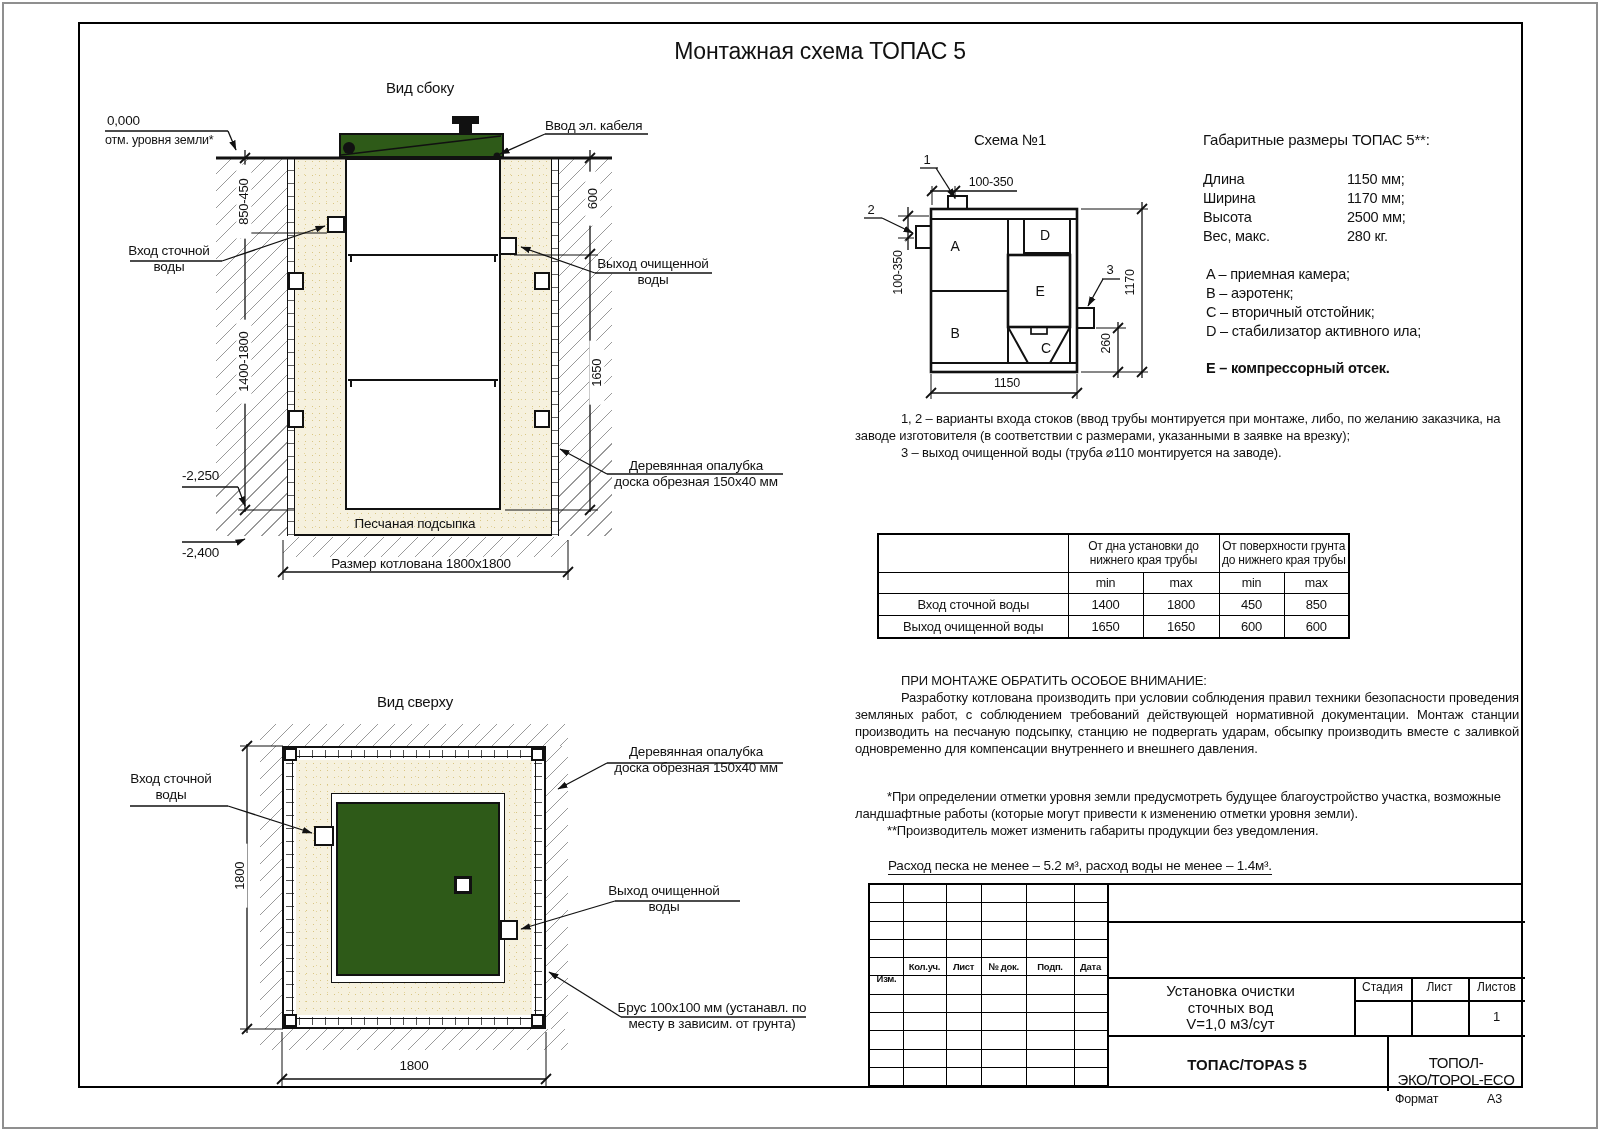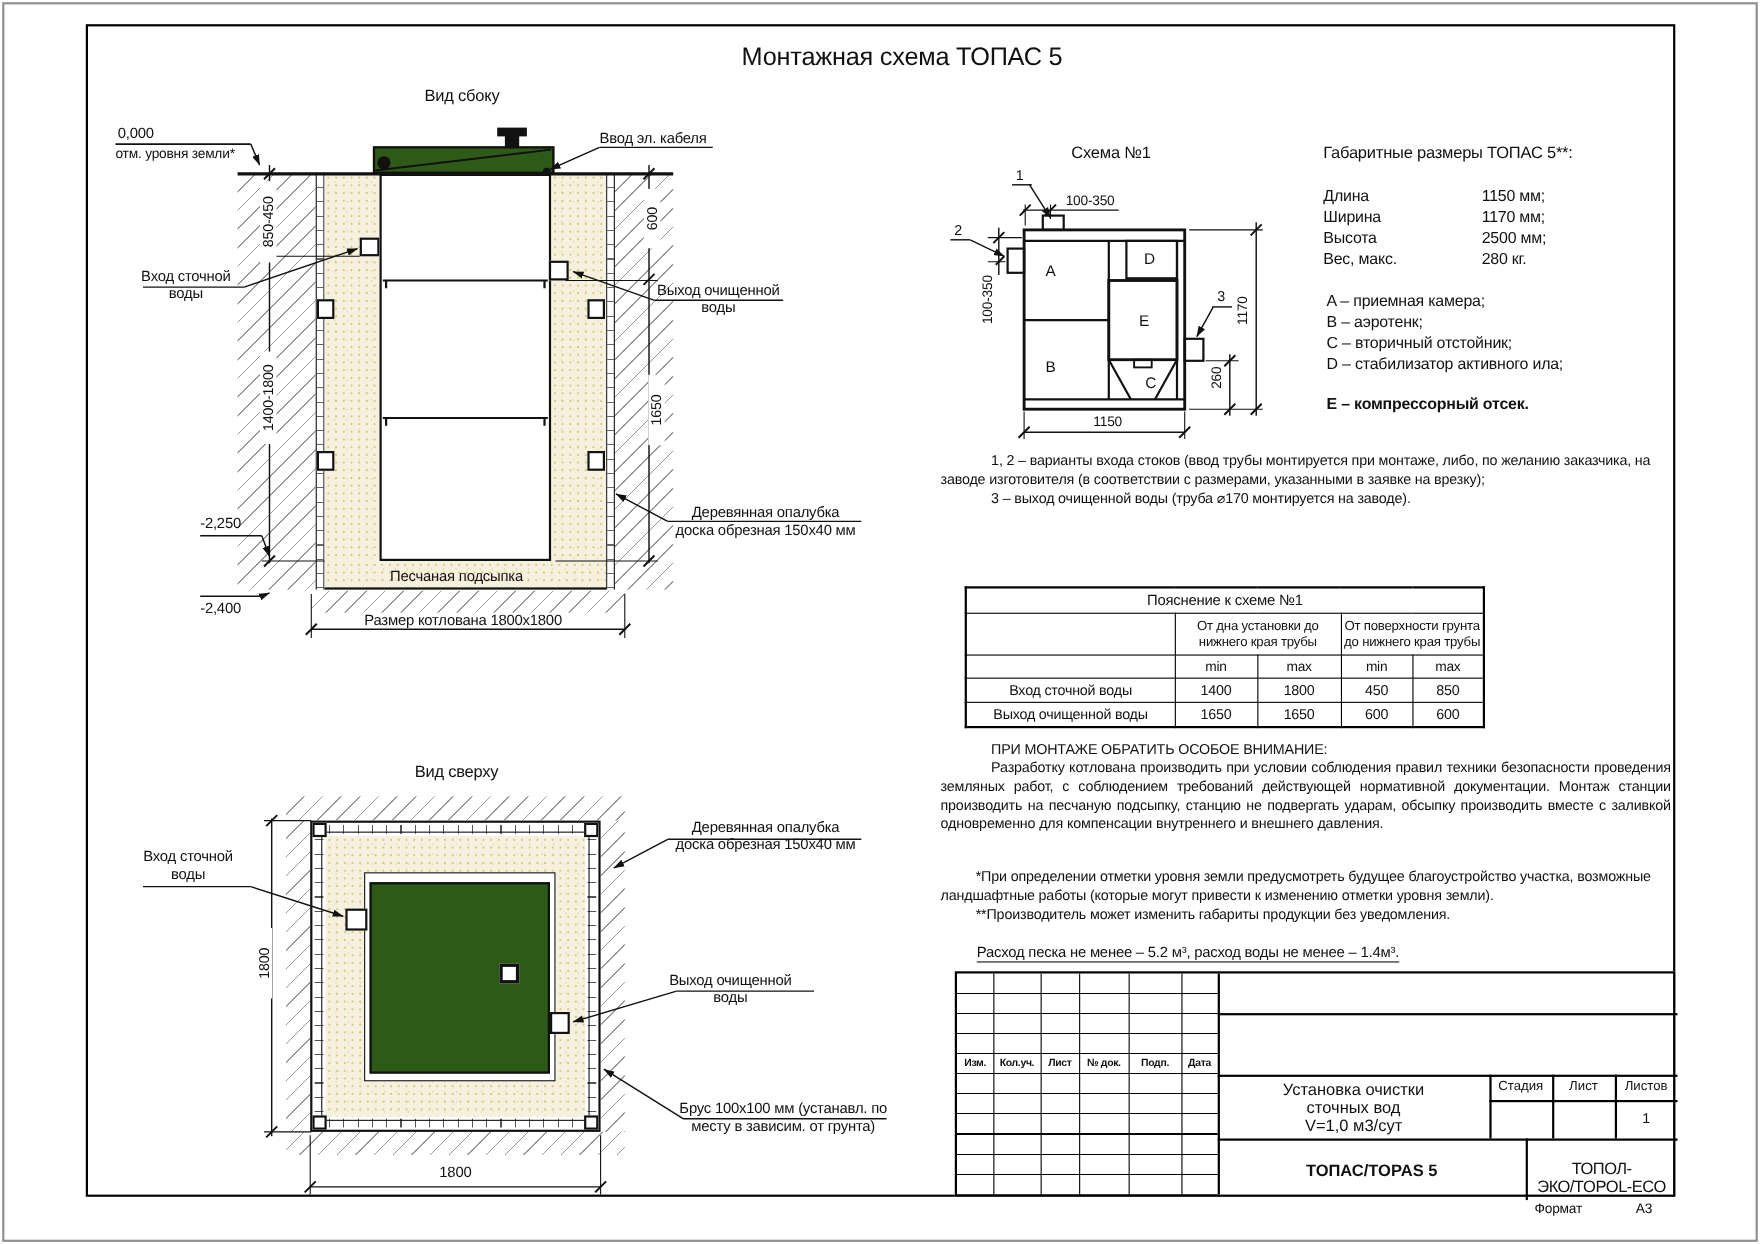--- a/index.html
+++ b/index.html
@@ -259,21 +259,21 @@
     <div class="t f145" style="left:1347px;top:228px;">280 кг.</div>
     <div class="t f145" style="left:1206px;top:266px;">A – приемная камера;</div>
     <div class="t f145" style="left:1206px;top:285px;">B – аэротенк;</div>
     <div class="t f145" style="left:1206px;top:304px;">C – вторичный отстойник;</div>
     <div class="t f145" style="left:1206px;top:323px;">D – стабилизатор активного ила;</div>
     <div class="t f145" style="left:1206px;top:360px;font-weight:bold;">E – компрессорный отсек.</div>
   </div>
 
   <div class="par" style="left:855px;top:410px;width:664px;">
     <p>1, 2 – варианты входа  стоков (ввод трубы монтируется при монтаже, либо, по желанию заказчика, на заводе изготовителя (в соответствии с размерами, указанными в заявке на врезку);</p>
-    <p>3 – выход очищенной воды (труба ⌀170 монтируется на заводе).</p>
+    <p>3 – выход очищенной воды (труба ⌀110 монтируется на заводе).</p>
   </div>
   <div class="par" style="left:855px;top:672px;width:664px;">
     <p>ПРИ МОНТАЖЕ ОБРАТИТЬ ОСОБОЕ ВНИМАНИЕ:</p>
     <p class="j">Разработку котлована производить при условии соблюдения правил техники безопасности проведения земляных работ, с соблюдением требований действующей нормативной документации. Монтаж станции производить на песчаную подсыпку, станцию не подвергать ударам, обсыпку производить вместе с заливкой одновременно для компенсации внутреннего и внешнего давления.</p>
   </div>
   <div class="par" style="left:855px;top:788px;width:664px;">
     <p class="i32">*При определении отметки уровня земли предусмотреть будущее благоустройство участка, возможные ландшафтные работы (которые могут привести к изменению отметки уровня земли).</p>
     <p class="i32">**Производитель может изменить габариты продукции без уведомления.</p>
   </div>
   <div class="t f135" style="left:888px;top:858px;">
@@ -282,23 +282,20 @@
 
   <table class="xtable">
     <colgroup>
         <col style="width:190px">
         <col style="width:75px">
         <col style="width:76px">
         <col style="width:65px">
         <col style="width:65px">
       </colgroup>
     <tbody>
-        <tr style="height:23px;">
-          <td colspan="5" class="f135">Пояснение к схеме №1</td>
-        </tr>
     <tr style="height:38px;padding-left:40px;">
       <td></td>
       <td colspan="2" class="f12 pre">От дна установки до
 нижнего края трубы</td>
       <td colspan="2" class="f12 pre">От поверхности грунта
 до нижнего края трубы</td>
     </tr>
     <tr style="height:21px;">
       <td></td>
       <td class="f125">min</td>
@@ -318,21 +315,21 @@
       <td class="f13">1650</td>
       <td class="f13">1650</td>
       <td class="f13">600</td>
       <td class="f13">600</td>
     </tr>
   </tbody>
     </table>
 
   <div class="stamp">
     <div class="revgrid"></div>
-    <div class="revh" style="left:0;width:33px;">Изм.</div>
+    <div class="revh" style="left:0;width:33px;margin-top:12px;">Изм.</div>
     <div class="revh" style="left:33px;width:43px;">Кол.уч.</div>
     <div class="revh" style="left:76px;width:35px;">Лист</div>
     <div class="revh" style="left:111px;width:45px;">№ док.</div>
     <div class="revh" style="left:156px;width:48px;">Подп.</div>
     <div class="revh" style="left:204px;width:33px;">Дата</div>
     <div class="vl" style="left:237px;top:0;width:2px;height:100%;"></div>
     <div class="hl" style="left:237px;top:36px;width:418px;height:1.5px;"></div>
     <div class="hl" style="left:237px;top:92px;width:418px;height:2px;"></div>
     <div class="hl" style="left:237px;top:150px;width:418px;height:2px;"></div>
     <div class="hl" style="left:484px;top:115px;width:171px;height:1.5px;"></div>

